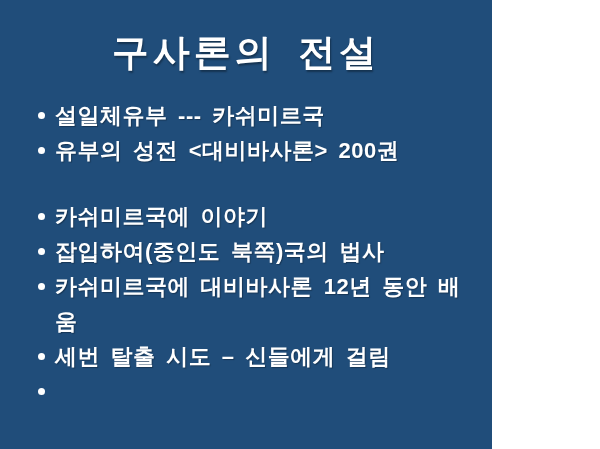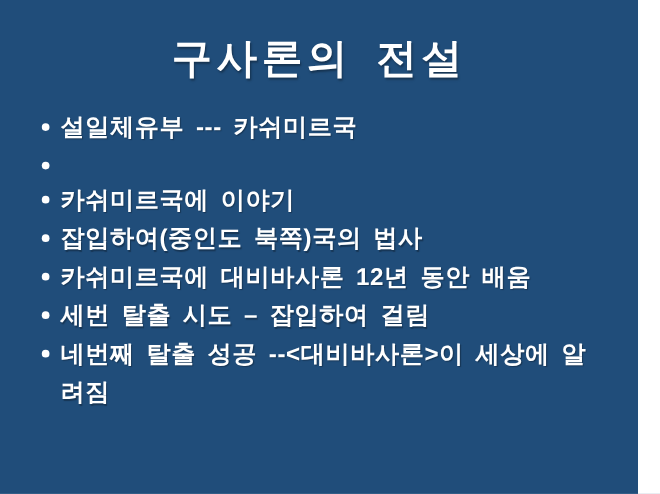--- a/index.html
+++ b/index.html
@@ -6,21 +6,21 @@
     margin: 0;
     padding: 0;
   }
   body {
     width: 600px;
     height: 449px;
     overflow: hidden;
     font-family: "Liberation Sans", sans-serif;
   }
   .slide {
-    width: 580px;
+    width: 492px;
     height: 449px;
     box-sizing: border-box;
     position: relative;
   }
   .slide-title {
     margin: 0;
     padding-top: 28px;
     text-align: center;
     font-size: 37px;
     font-weight: bold;
@@ -61,23 +61,23 @@
   }
 </style>
 </head>
 <body>
 
 <div class="slide" style="background: rgb(32, 77, 122); color: rgb(255, 255, 255);">
   <h1 class="slide-title">구사론의 전설</h1>
   <div class="bullet-list">
       <div class="bullet-group">
         <div class="bullet-item"><span class="bullet-dot" style="background: rgb(255, 255, 255);"></span><span>설일체유부 --- 카쉬미르국</span></div>
-        <div class="bullet-item"><span class="bullet-dot" style="background: rgb(255, 255, 255);"></span></div>
+        <div class="bullet-item"><span class="bullet-dot" style="background: rgb(255, 255, 255);"></span><span>유부의 성전 &lt;대비바사론&gt; 200권</span></div>
       </div>
       <div class="bullet-group">
         <div class="bullet-item"><span class="bullet-dot" style="background: rgb(255, 255, 255);"></span><span>카쉬미르국에 이야기</span></div>
         <div class="bullet-item"><span class="bullet-dot" style="background: rgb(255, 255, 255);"></span><span>잡입하여(중인도 북쪽)국의 법사</span></div>
         <div class="bullet-item"><span class="bullet-dot" style="background: rgb(255, 255, 255);"></span><span>카쉬미르국에 대비바사론 12년 동안 배움</span></div>
-        <div class="bullet-item"><span class="bullet-dot" style="background: rgb(255, 255, 255);"></span><span>세번 탈출 시도 – 잡입하여 걸림</span></div>
-        <div class="bullet-item"><span class="bullet-dot" style="background: rgb(255, 255, 255);"></span><span>네번째 탈출 성공 --&lt;대비바사론&gt;이 세상에 알려짐</span></div>
+        <div class="bullet-item"><span class="bullet-dot" style="background: rgb(255, 255, 255);"></span><span>세번 탈출 시도 – 신들에게 걸림</span></div>
+        <div class="bullet-item"><span class="bullet-dot" style="background: rgb(255, 255, 255);"></span></div>
       </div>
     </div>
 </div>
 
 </body></html>

